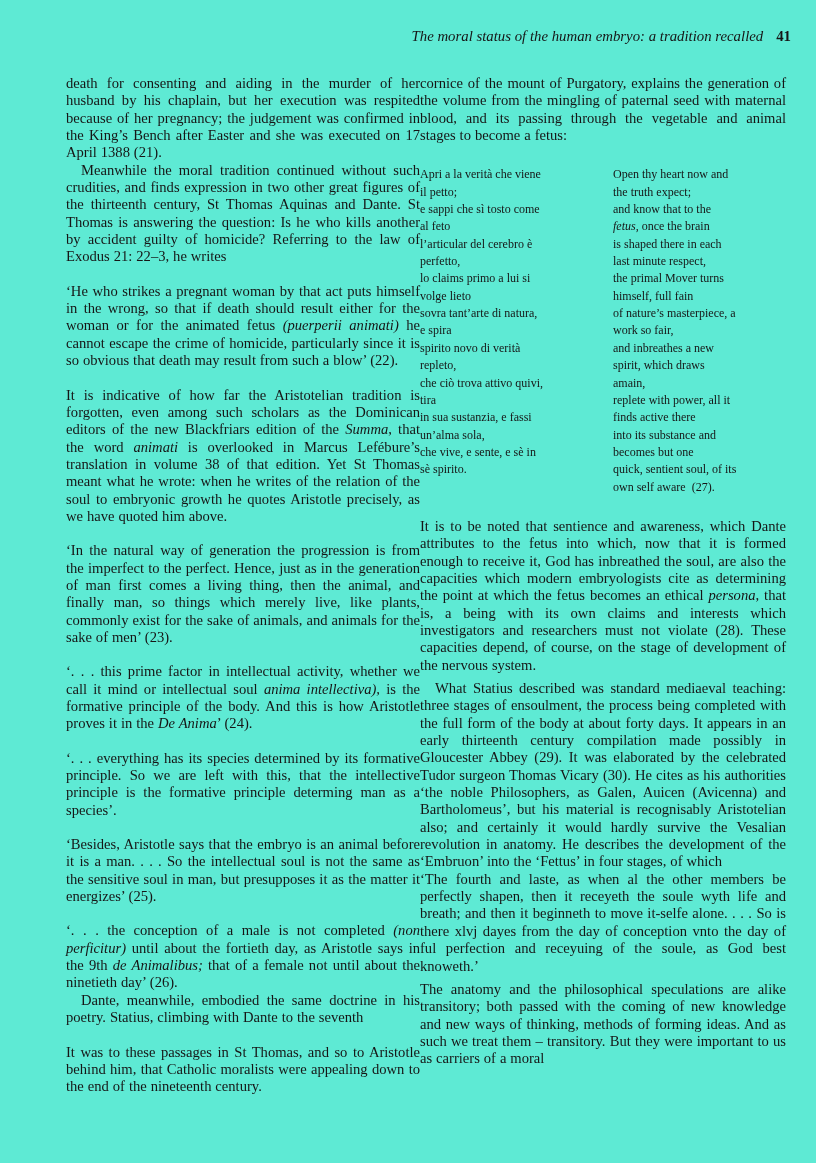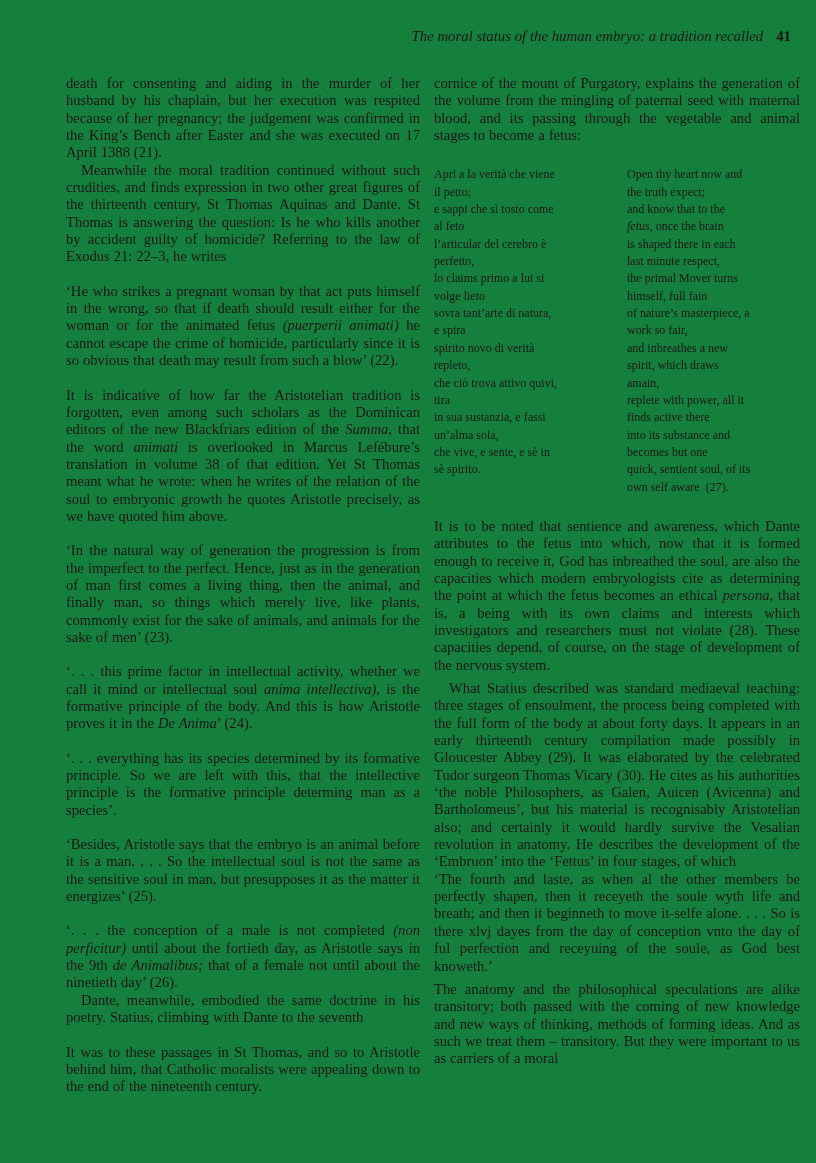--- a/index.html
+++ b/index.html
@@ -4,41 +4,40 @@
 <style>
   html, body { margin: 0; padding: 0; }
   body {
     width: 816px; height: 1163px;
     background: #f4f4f0;
     font-family: "Liberation Serif", serif;
   }
   .page {
     position: relative;
     width: 816px; height: 1163px;
-    background: #15803d;
+    background: #5eead4;
     color: #161616;
     overflow: hidden;
   }
   .running-head {
     position: absolute;
     top: 27px; left: 66px; right: 25px;
     text-align: right;
     font-size: 14.8px;
     line-height: 18px;
     white-space: nowrap;
   }
   .running-head .title { font-style: italic; }
   .running-head .pnum  { font-weight: 700; padding-left: 13px; }
 
   .columns {
     position: absolute;
     top: 75px; left: 66px;
     width: 734px;
     display: flex;
-    gap: 14px;
   }
   .col-left  { width: 354px; flex: none; }
   .col-right { width: 366px; flex: none; }
 
   p.para {
     margin: 0;
     font-size: 14.6px;
     line-height: 17.35px;
     text-align: justify;
     word-spacing: 0.02em;

